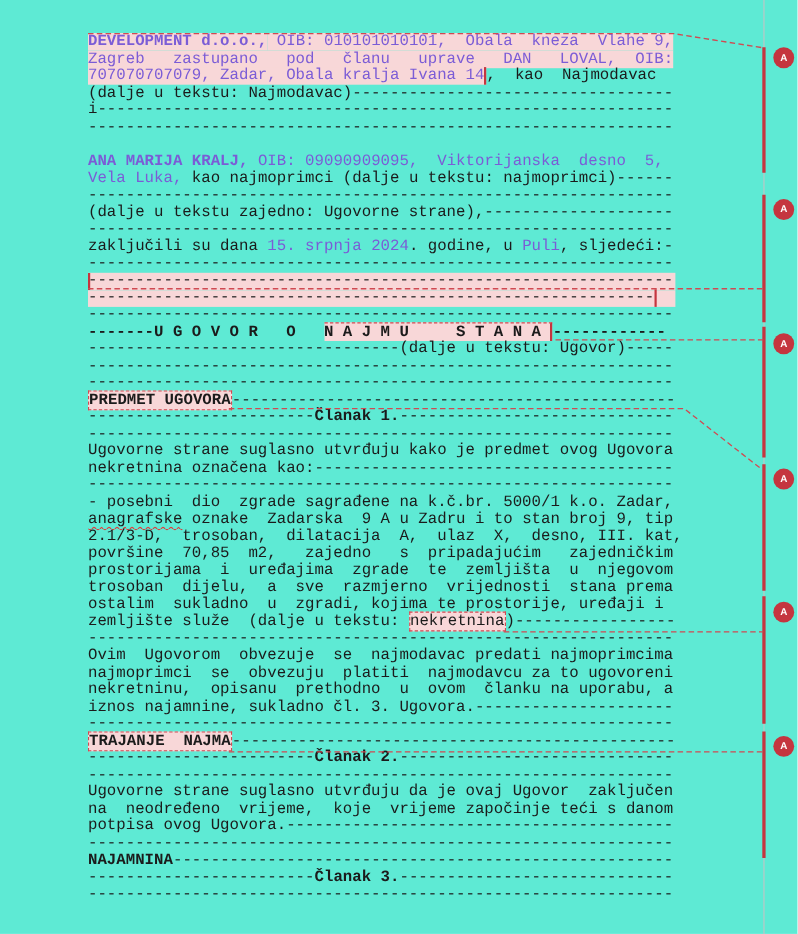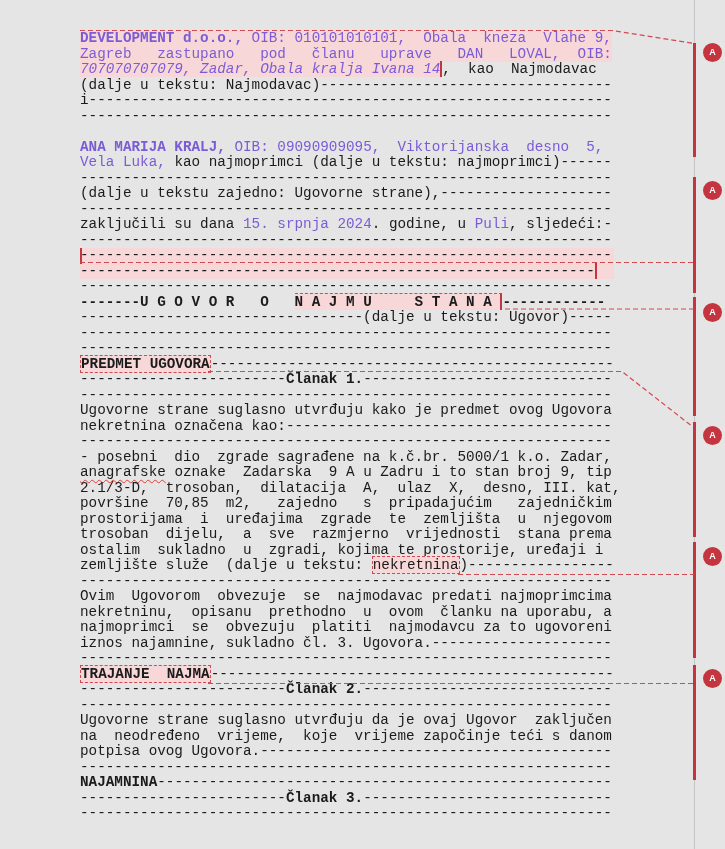--- a/index.html
+++ b/index.html
@@ -1,26 +1,26 @@
 <!DOCTYPE html>
 <html><head>
 <meta charset="utf-8">
 <style>
   html,body{margin:0;padding:0;background:#ffffff;}
-  .page{position:relative;width:725px;height:849px;background:#e5e5e5;overflow:hidden;
+  .page{position:relative;width:725px;height:849px;background:#5eead4;overflow:hidden;
         font-family:"Liberation Mono","DejaVu Sans Mono",monospace;}
   #doc{position:absolute;left:80px;top:31px;width:534px;font-size:14.3px;line-height:15.5px;
        color:#1b1b1b;}
   .line{white-space:pre;height:15.5px;}
   .p{color:#7b5cd6;}
   .b{font-weight:bold;}
   .h{background:#f8d7d8;}
   .hlrow{background:#f8d7d8;}
   .tickL{box-shadow:inset 2px 0 0 0 #c5353f;}
-  .cr{border-right:2px solid #c5353f;font-style:italic;}
+  .cr{border-right:2px solid #c5353f;}
   .db{border:1px dashed #d04a52;}
   .dt{border-top:1px dashed #d04a52;border-right:2px solid #c5353f;}
   .sp{text-decoration:underline wavy #e03c3c 1px;text-underline-offset:3px;text-decoration-skip-ink:none;}
   #overlay{position:absolute;left:0;top:0;width:725px;height:849px;pointer-events:none;}
   .marker{position:absolute;width:19px;height:19px;border-radius:50%;background:#c5353f;
           color:#ffffff;font-family:"Liberation Sans",sans-serif;font-size:9px;font-weight:bold;
           display:flex;align-items:center;justify-content:center;cursor:pointer;}
 </style>
 </head>
 <body>
@@ -57,22 +57,22 @@
       <div class="line"><span>- posebni  dio  zgrade sagrađene na k.č.br. 5000/1 k.o. Zadar,</span></div>
       <div class="line"><span class="sp">anagrafske</span><span> oznake  Zadarska  9 A u Zadru i to stan broj 9, tip</span></div>
       <div class="line"><span>2.1/3-D,  trosoban,  dilatacija  A,  ulaz  X,  desno, III. kat,</span></div>
       <div class="line"><span>površine  70,85  m2,   zajedno   s  pripadajućim   zajedničkim</span></div>
       <div class="line"><span>prostorijama  i  uređajima  zgrade  te  zemljišta  u  njegovom</span></div>
       <div class="line"><span>trosoban  dijelu,  a  sve  razmjerno  vrijednosti  stana prema</span></div>
       <div class="line"><span>ostalim  sukladno  u  zgradi, kojima te prostorije, uređaji i</span></div>
       <div class="line"><span>zemljište služe  (dalje u tekstu: </span><span class="h db">nekretnina</span><span>)-----------------</span></div>
       <div class="line"><span>--------------------------------------------------------------</span></div>
       <div class="line"><span>Ovim  Ugovorom  obvezuje  se  najmodavac predati najmoprimcima</span></div>
+      <div class="line"><span>najmoprimci  se  obvezuju  platiti  najmodavcu za to ugovoreni</span></div>
       <div class="line"><span>nekretninu,  opisanu  prethodno  u  ovom  članku na uporabu, a</span></div>
-      <div class="line"><span>najmoprimci  se  obvezuju  platiti  najmodavcu za to ugovoreni</span></div>
       <div class="line"><span>iznos najamnine, sukladno čl. 3. Ugovora.---------------------</span></div>
       <div class="line"><span>--------------------------------------------------------------</span></div>
       <div class="line"><span class="b h db">TRAJANJE  NAJMA</span><span>-----------------------------------------------</span></div>
       <div class="line"><span>------------------------</span><span class="b">Članak 2.</span><span>-----------------------------</span></div>
       <div class="line"><span>--------------------------------------------------------------</span></div>
       <div class="line"><span>Ugovorne strane suglasno utvrđuju da je ovaj Ugovor  zaključen</span></div>
       <div class="line"><span>na  neodređeno  vrijeme,  koje  vrijeme započinje teći s danom</span></div>
       <div class="line"><span>potpisa ovog Ugovora.-----------------------------------------</span></div>
       <div class="line"><span>--------------------------------------------------------------</span></div>
       <div class="line"><span class="b">NAJAMNINA</span><span>-----------------------------------------------------</span></div>

